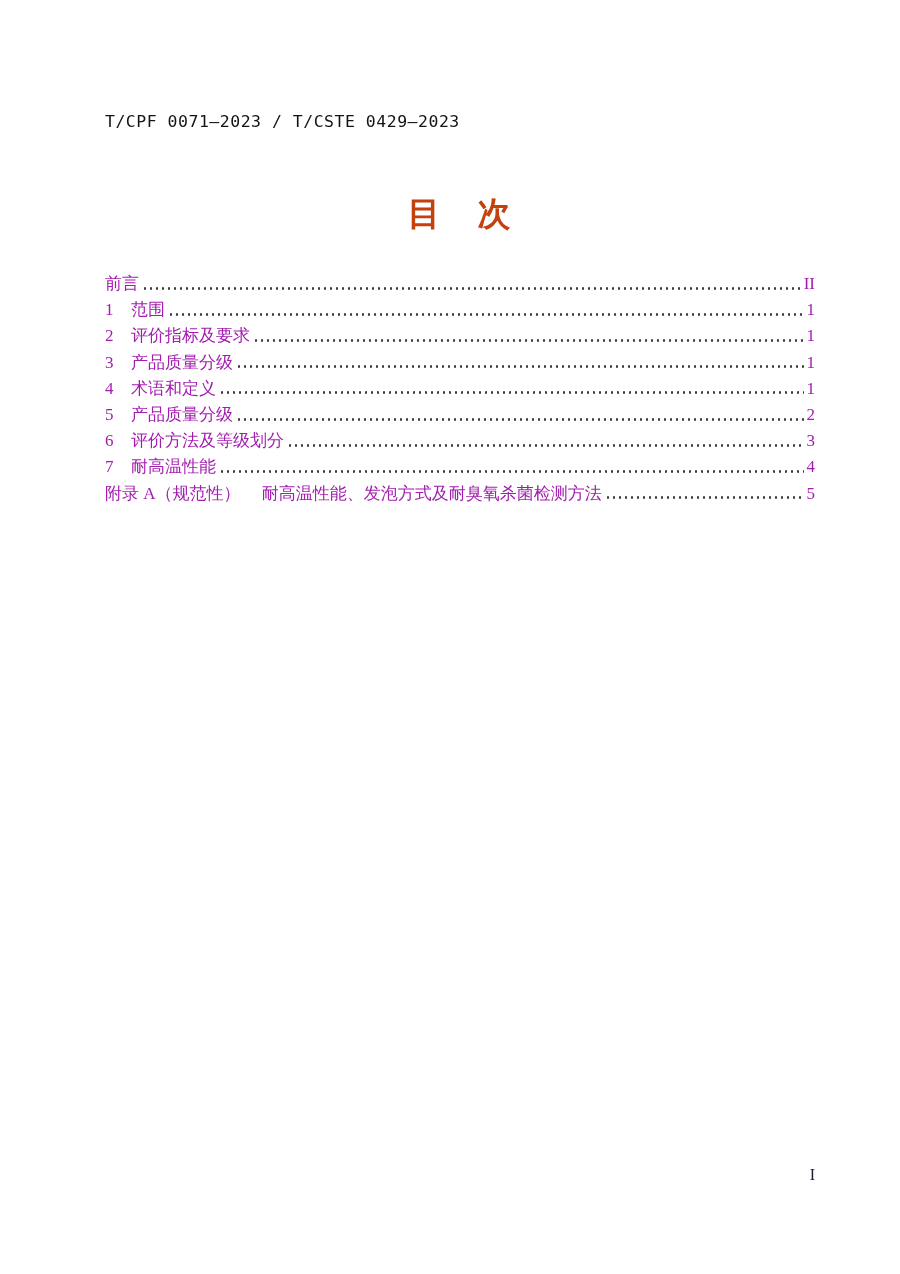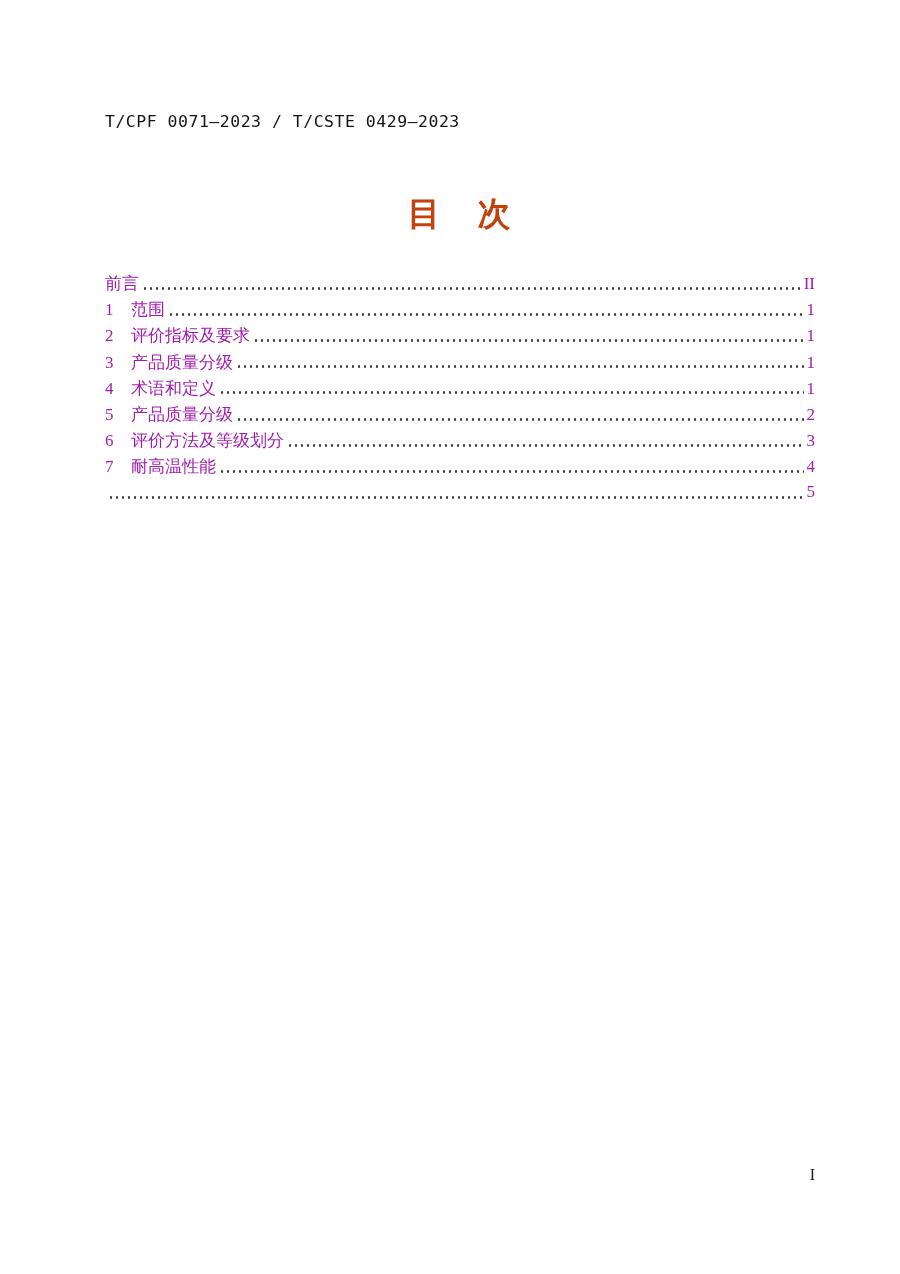--- a/index.html
+++ b/index.html
@@ -146,20 +146,21 @@
 
     <div class="toc-row">
       <span class="toc-num">7</span>
       <span class="toc-label">耐高温性能</span>
       <span class="dots"></span>
       <span class="toc-page">4</span>
     </div>
 
     <div class="toc-row">
 
+      <span class="toc-label">附录 A（规范性）　 耐高温性能、发泡方式及耐臭氧杀菌检测方法</span>
       <span class="dots"></span>
       <span class="toc-page">5</span>
     </div>
 
   </div>
 
   <div class="doc-footer">I</div>
 
 </div>
 

